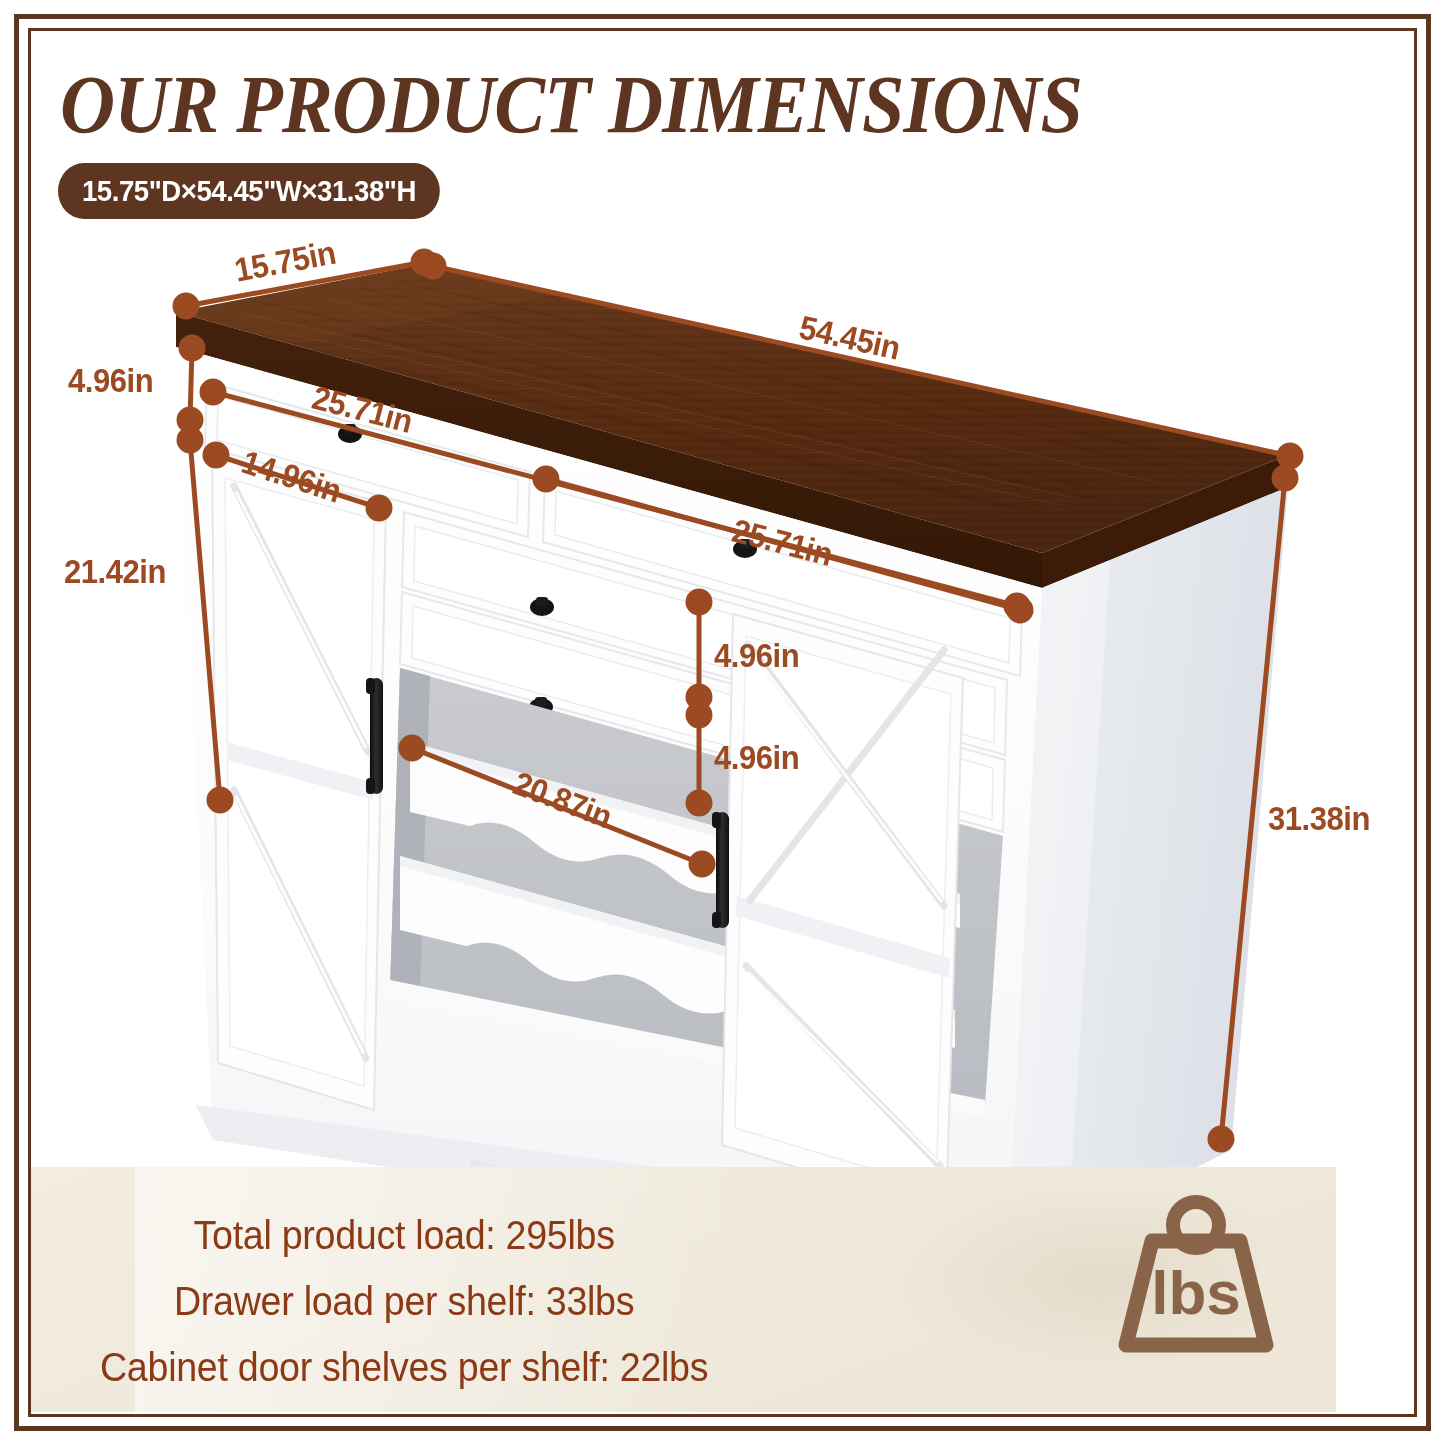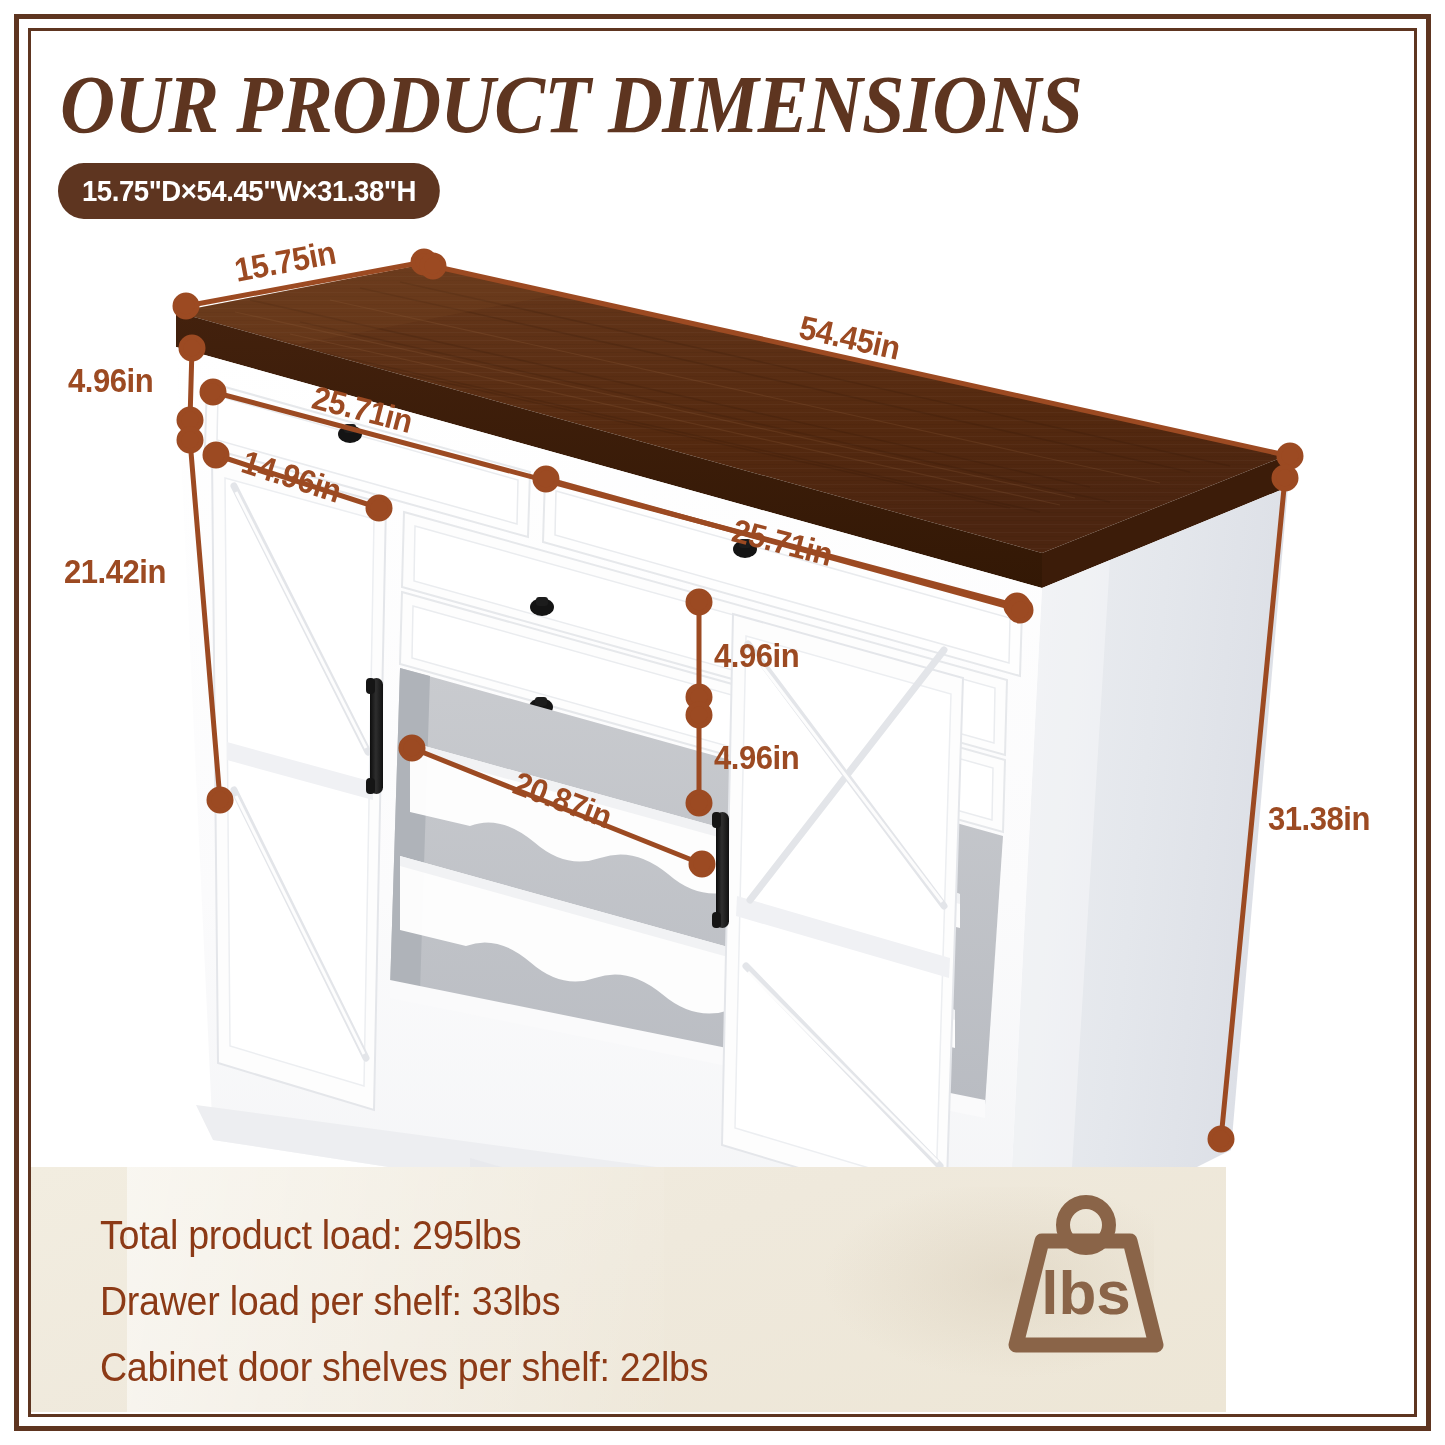--- a/index.html
+++ b/index.html
@@ -49,24 +49,25 @@
     font-size:30px; font-weight:bold;
     letter-spacing:-0.5px;
     transform:scaleX(0.92); transform-origin:left center;
     white-space:nowrap;
     z-index:20;
   }
 
   
   .infopanel {
     position:absolute; left:31px; top:1167px;
-    width:1195px; height:245px;
+    width:1305px; height:245px;
     background:linear-gradient(160deg,#F2EDE0 0%,#EFE9DC 45%,#EDE6D6 100%);
     overflow:hidden;
     z-index:14;
+    text-align:center;
   }
   .infopanel::before {
     content:""; position:absolute;
     left:8%; top:-20%; width:45%; height:160%;
     background:linear-gradient(100deg,rgba(255,255,255,.55),rgba(255,255,255,0));
   }
   .infopanel::after {
     content:""; position:absolute;
     right:6%; top:8%; width:30%; height:84%;
     background:radial-gradient(ellipse at 60% 45%,rgba(200,185,160,.28),rgba(200,185,160,0) 62%);

